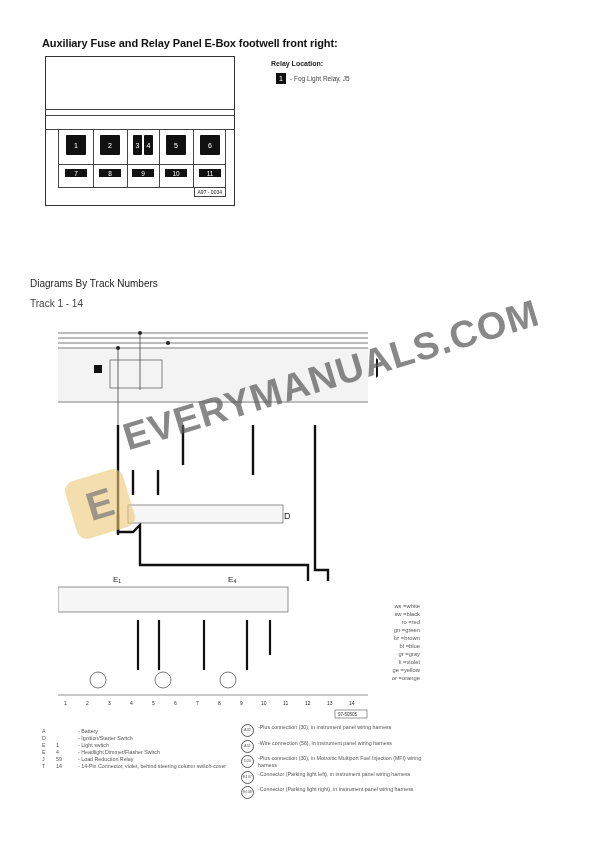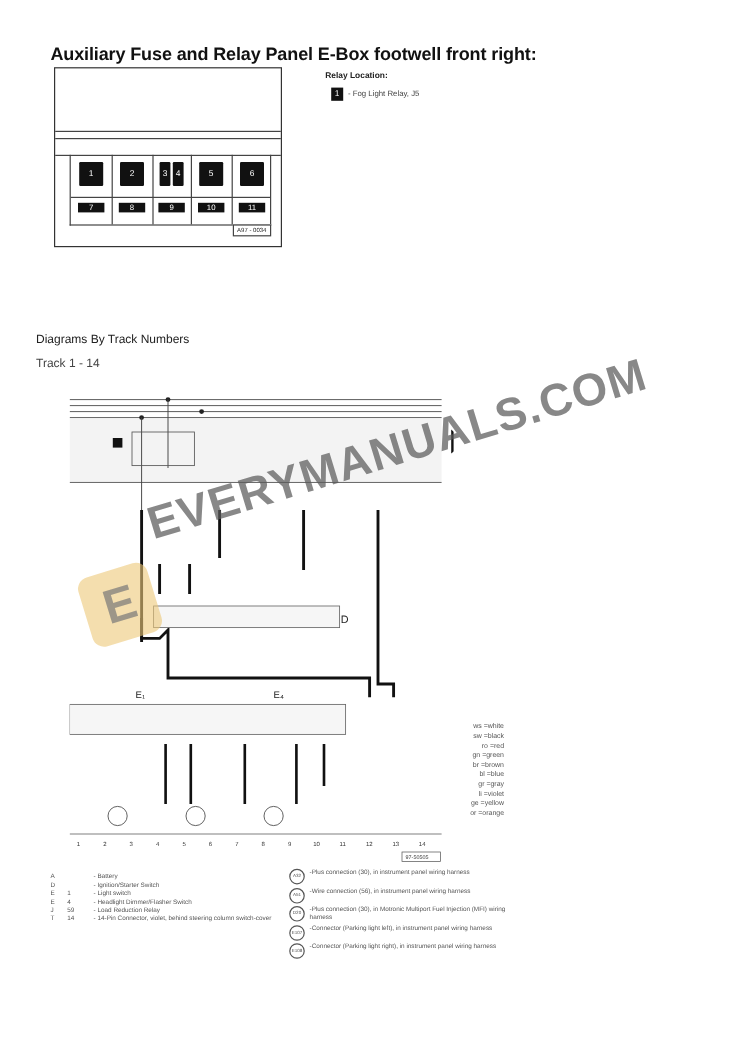--- a/index.html
+++ b/index.html
@@ -1,18 +1,18 @@
 <!DOCTYPE html>
 <html><head>
 <meta charset="utf-8">
 <style>
   html, body { margin:0; padding:0; background:#ffffff; }
   body { width:612px; height:866px; position:relative; overflow:hidden; font-family:"Liberation Sans", sans-serif; color:#222; }
   .abs { position:absolute; }
-  .h-title { left:42px; top:37px; font-size:15px; font-weight:bold; color:#111; letter-spacing:-0.1px; }
+  .h-title { left:42px; top:37px; font-size:11px; font-weight:bold; color:#111; letter-spacing:-0.1px; }
   .ebox { left:45px; top:56px; width:188px; height:148px; border:1.2px solid #333; background:#fff; }
   .ebox .band1 { position:absolute; left:0; right:0; top:52px; border-top:1px solid #444; }
   .ebox .band2 { position:absolute; left:0; right:0; top:58px; border-top:1px solid #444; }
   .ebox .band3 { position:absolute; left:0; right:0; top:72px; border-top:1px solid #444; }
   .ebox .grid { position:absolute; left:12px; top:72px; width:166px; height:58px; border-left:1px solid #444; border-right:1px solid #444; border-bottom:1px solid #444; }
   .ebox .col { position:absolute; top:0; height:58px; border-right:1px solid #444; }
   .ebox .rowsep { position:absolute; left:0; right:0; top:35px; border-top:1px solid #444; }
   .relay { position:absolute; background:#111; color:#fff; font-size:7px; display:flex; align-items:center; justify-content:center; border-radius:1px; }
   .fuse { position:absolute; background:#111; color:#fff; font-size:6.5px; display:flex; align-items:center; justify-content:center; height:8px; }
   .ebox .code { position:absolute; right:8px; bottom:8px; border:1px solid #444; font-size:5px; padding:1px 3px; background:#fff; }

